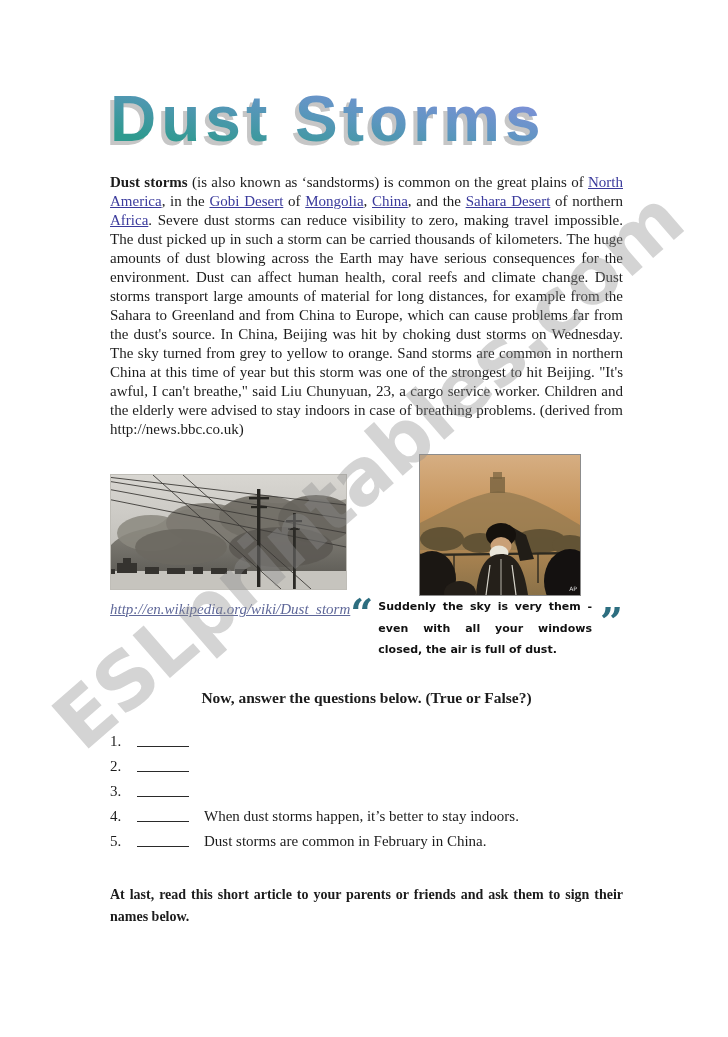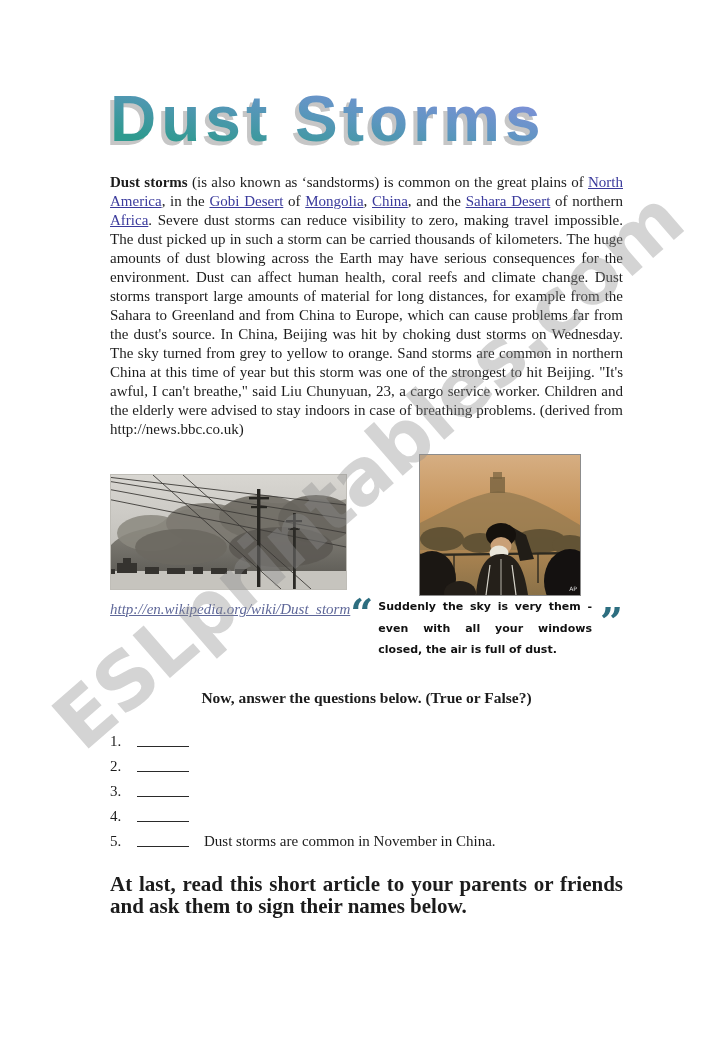--- a/index.html
+++ b/index.html
@@ -52,21 +52,21 @@
   }
 
   .section-heading { margin-top:27px; font-weight:bold; font-size:15.5px; line-height:20px;text-align:center; }
 
   .qlist { margin-top:22px; }
   .qrow { display:flex; font-size:15px; line-height:22px; margin-bottom:3px; }
   .qnum { width:27px; flex:none; }
   .qblank { width:52px; flex:none; border-bottom:1.2px solid #2a2a2a; height:16px; margin-right:15px; }
   .qtext { flex:1; }
 
-  .closing { margin-top:21px; font-weight:bold; font-size:21px; line-height:22.5px; text-align:justify; }
+  .closing { margin-top:32px; font-weight:bold; font-size:14px; line-height:22.5px; text-align:justify; }
 
   
   .watermark {
     position:absolute; left:368px; top:470px;
     transform:translate(-50%,-50%) rotate(-41deg);
     font-family:"DejaVu Sans", sans-serif; font-weight:bold;
     font-size:78px; letter-spacing:-1px; white-space:nowrap;
     color:#8f8f8f; opacity:0.38; pointer-events:none; z-index:5;
   }
 </style>
@@ -204,25 +204,26 @@
         <span class="qnum">2.</span>
         <span class="qblank"></span>
       </div>
       <div class="qrow">
         <span class="qnum">3.</span>
         <span class="qblank"></span>
       </div>
       <div class="qrow">
         <span class="qnum">4.</span>
         <span class="qblank"></span>
+        <span class="qtext">When dust storms happen, it’s better to stay indoors.</span>
       </div>
       <div class="qrow">
         <span class="qnum">5.</span>
         <span class="qblank"></span>
-        <span class="qtext">Dust storms are common in November in China.</span>
+        <span class="qtext">Dust storms are common in February in China.</span>
       </div>
     </div>
 
     <p class="closing">At last, read this short article to your parents or friends and ask them to sign their names below.</p>
 
   </div>
 
   <div class="watermark">ESLprintables.com</div>
 
 </div>

